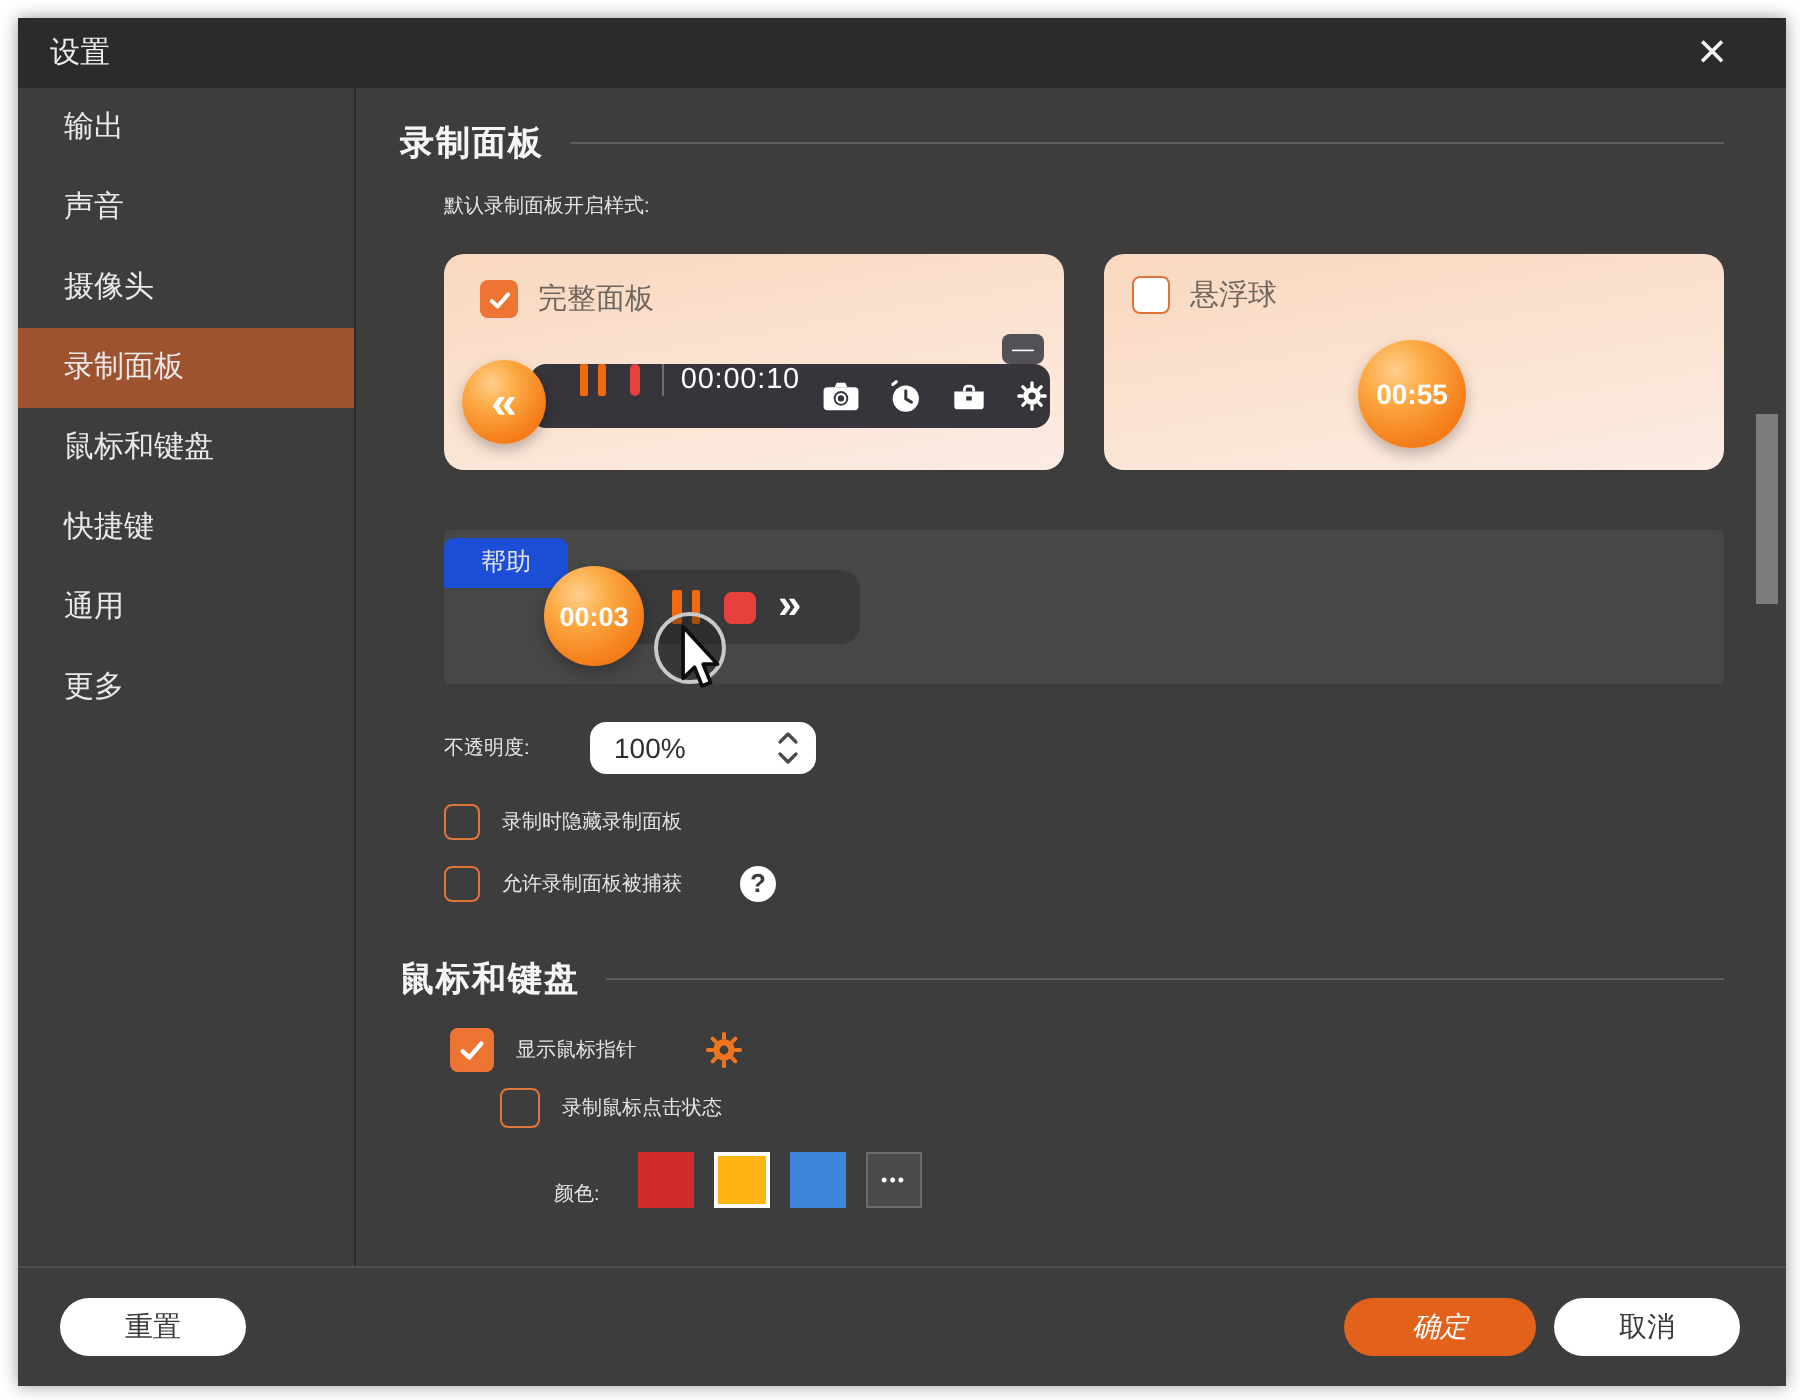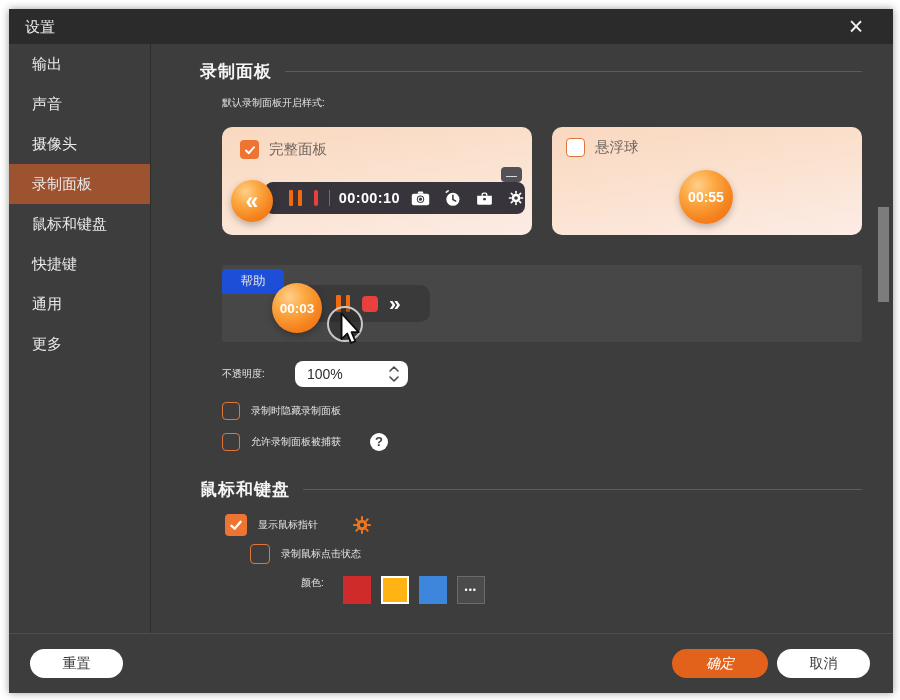--- a/index.html
+++ b/index.html
@@ -5,21 +5,21 @@
   * { margin:0; padding:0; box-sizing:border-box; }
   html,body { width:900px; height:700px; background:#ffffff; font-family:"Liberation Sans","DejaVu Sans",sans-serif; }
   .window { position:absolute; left:9px; top:9px; width:884px; height:684px; background:#3d3d3d; box-shadow:0 0 8px rgba(0,0,0,.4); overflow:hidden; }
 
   
   .titlebar { position:absolute; left:0; top:0; width:100%; height:35px; background:#2b2b2b; }
   .titlebar .title { position:absolute; left:16px; top:0; line-height:35px; font-size:15px; color:#ededed; }
   .close-btn { position:absolute; right:24px; top:1px; width:26px; height:32px; color:#f2f2f2; font-size:25px; font-weight:200; text-align:center; line-height:32px; cursor:default; }
 
   
-  .sidebar { position:absolute; left:0; top:35px; width:142px; height:589px; border-right:1px solid #2c2c2c; }
+  .sidebar { position:absolute; left:0; top:35px; width:169px; height:589px; border-right:1px solid #2c2c2c; }
   .nav-item { height:40px; line-height:40px; padding-left:23px; font-size:15px; color:#e9e9e9; }
   .nav-item.selected { background:#9d5230; }
 
   
   .sect-head { position:absolute; left:191px; right:31px; display:flex; align-items:center; gap:13px; }
   .sect-head .txt { font-size:17px; font-weight:bold; color:#f5f5f5; letter-spacing:1px; }
   .sect-head .rule { flex:1; height:1px; background:#5c5c5c; }
 
   .lbl { font-size:10px; color:#e4e4e4; }
 
@@ -32,21 +32,21 @@
   .cb { border-radius:4px; display:flex; align-items:center; justify-content:center; }
   .cb-on { background:#ee7434; }
   .cb-off-light { background:#ffffff; border:1.5px solid #e0753c; }
   .cb-off-dark { background:transparent; border:1.5px solid #e0753c; }
   .cb18 { width:18px; height:18px; }
   .cb19 { width:19px; height:19px; }
   .cb20 { width:20px; height:20px; }
   .cb22 { width:22px; height:22px; }
 
   
-  .rec-bar { position:absolute; left:43px; top:55px; width:260px; height:32px; background:#37343b; border-radius:8px; display:flex; align-items:center; padding-left:16px;font-weight:bold; }
+  .rec-bar { position:absolute; left:43px; top:55px; width:260px; height:32px; background:#37343b; border-radius:8px; display:flex; padding-left:16px; }
   .ball { border-radius:50%; background:radial-gradient(circle at 35% 28%, #ffcf8d 0%, #fcab45 30%, #f5811d 68%, #ee6c0c 100%); box-shadow:0 3px 7px rgba(0,0,0,.25); display:flex; align-items:center; justify-content:center; color:#fff; font-weight:bold; }
   .ball-collapse { position:absolute; left:9px; top:53px; width:42px; height:42px; font-size:23px; z-index:2; }
   .pause-bars { display:flex; gap:5px; margin-right:12px; }
   .pause-bars i { display:block; width:4px; height:16px; background:#f2690f; border-radius:1px; }
   .stop-sq { width:16px; height:16px; background:#e8413d; border-radius:4px; margin-right:11px; }
   .vsep { width:1px; height:16px; background:#6f6f6f; margin-right:9px; }
   .rec-time { color:#fff; font-size:14.5px; letter-spacing:.4px; margin-right:11px; }
   .tool-ic { display:flex; align-items:center; margin-right:13px; }
   .mini-btn { position:absolute; left:279px; top:40px; width:21px; height:15px; background:#535056; border-radius:4px; display:flex; align-items:center; justify-content:center; z-index:1; color:#fff; font-size:11px; line-height:10px; overflow:hidden; }
 
@@ -66,21 +66,21 @@
   
   .opacity-label { position:absolute; left:213px; top:358px; }
   .spinner { position:absolute; left:286px; top:352px; width:113px; height:26px; background:#fff; border-radius:8px; display:flex; align-items:center; }
   .spinner .val { font-size:14px; color:#2e2e2e; padding-left:12px; flex:1; }
   .spinner .chevs { padding-right:8px; display:flex; }
 
   .cb-row { position:absolute; display:flex; align-items:center; gap:11px; }
   .help-q { width:18px; height:18px; border-radius:50%; background:#fff; color:#3d3d3d; font-size:13px; font-weight:bold; text-align:center; line-height:18px; margin-left:18px; }
 
   
-  .color-row { position:absolute; left:268px; top:567px; display:flex; align-items:flex-start;margin-left:24px; }
+  .color-row { position:absolute; left:268px; top:567px; display:flex; align-items:flex-end; }
   .color-row .lbl { margin-right:19px; }
   .swatch { width:28px; height:28px; margin-right:10px; }
   .swatch.selected { border:2px solid #ffffff; }
   .more-swatch { width:28px; height:28px; background:#4b4b4b; border:1px solid #6b6b6b; color:#fff; display:flex; align-items:center; justify-content:center; font-size:9px; letter-spacing:1px; }
 
   
   .footer { position:absolute; left:0; bottom:0; width:100%; height:60px; border-top:1px solid #4e4e4e; }
   .pill { position:absolute; top:15px; height:29px; border-radius:15px; font-size:14px; text-align:center; line-height:29px; }
   .pill-light { background:#ffffff; color:#3a3a3a; }
   .pill-orange { background:#e2621c; color:#ffffff;font-style:italic; }

